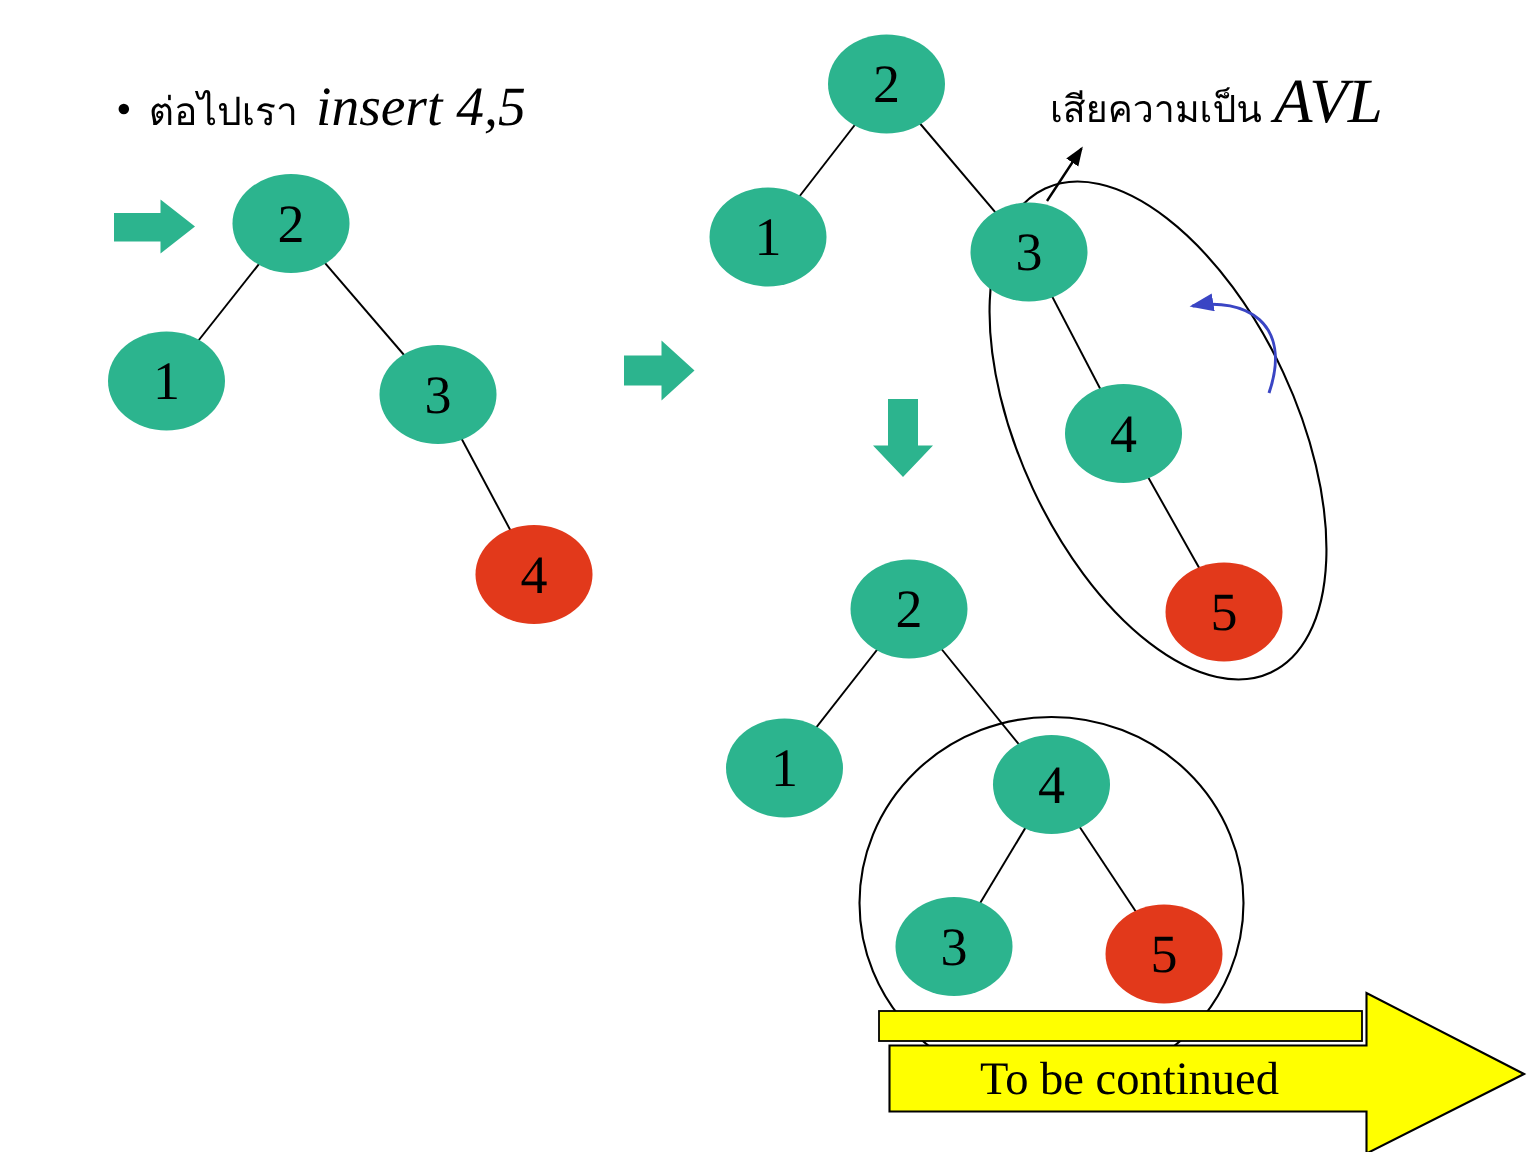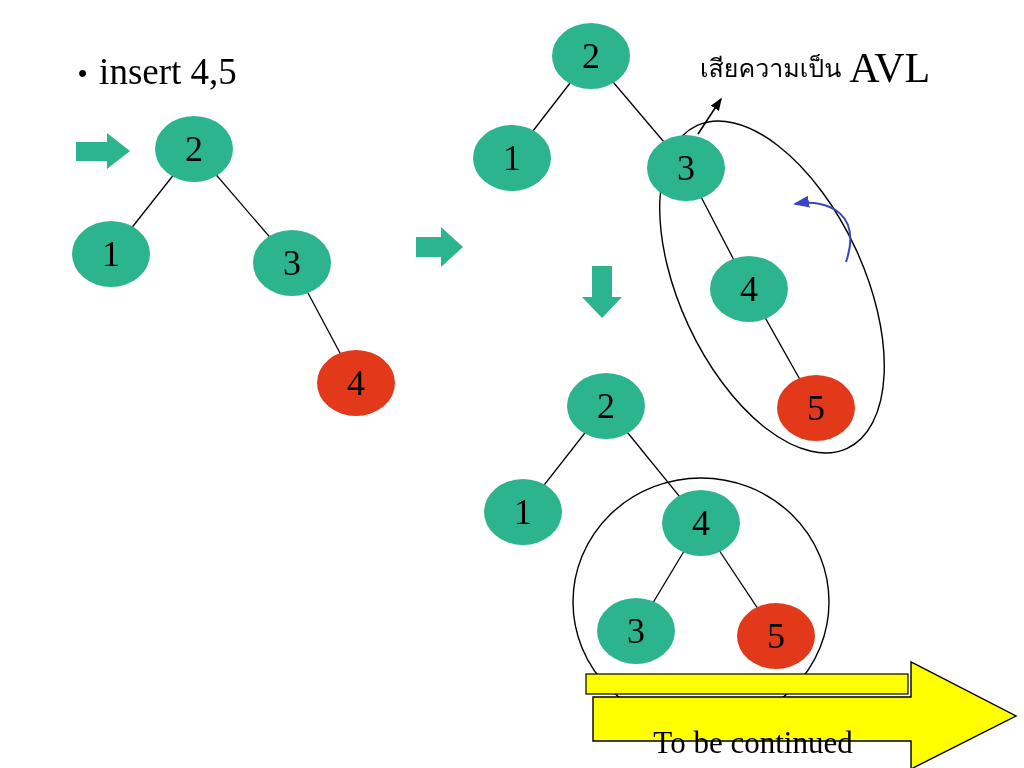--- a/index.html
+++ b/index.html
@@ -11,28 +11,27 @@
   .node{
     position:absolute;width:78px;height:66px;border-radius:50%;
     display:flex;align-items:center;justify-content:center;
     font-size:36px;line-height:1;color:#000;
   }
   .green{background:#2cb48e;}
   .red{background:#e2391b;}
   .bullet-line{position:absolute;left:78px;top:50px;display:flex;align-items:baseline;gap:12px;}
   .bullet-marker{font-size:26px;font-family:"Liberation Sans",sans-serif;transform:translateY(-2px);}
   .thai-sm{font-size:26px;}
-  .latin-lg{font-size:37px;}
-  .avl-note{position:absolute;left:700px;top:44px;display:flex;align-items:center;gap:8px;}
+  .latin-lg{font-size:37px;font-style:italic;}
+  .avl-note{position:absolute;left:700px;top:44px;display:flex;align-items:flex-end;gap:8px;}
   .avl-note .thai-sm{font-size:25px;}
   .avl-note .latin-lg{font-size:42px;}
   .continued{
     position:absolute;left:594px;top:701px;width:318px;text-align:center;
     font-size:31px;
-    margin-top:24px;
   }
 </style>
 </head>
 <body>
 
 <div class="slide">
 
   <svg class="layer" width="1024" height="768" viewBox="0 0 1024 768">
     <defs>
       <marker id="arrowBlack" markerWidth="10" markerHeight="8" refX="7" refY="3" orient="auto">
@@ -75,20 +74,21 @@
 
     <path d="M 846 262 C 862 215 830 198 795 204" fill="none" stroke="#3a45c4" stroke-width="2" marker-end="url(#arrowBlue)"></path>
 
     <rect x="586" y="674" width="322" height="20" fill="#ffff00" stroke="#000" stroke-width="1.2"></rect>
 
     <polygon points="593,697 911,697 911,662 1016,716 911,769 911,741 593,741" fill="#ffff00" stroke="#000" stroke-width="1.4"></polygon>
   </svg>
 
   <div class="bullet-line">
     <span class="bullet-marker">•</span>
+    <span class="thai-sm">ต่อไปเรา</span>
     <span class="latin-lg">insert 4,5</span>
   </div>
 
   <div class="avl-note">
     <span class="thai-sm">เสียความเป็น</span>
     <span class="latin-lg">AVL</span>
   </div>
 
   <div class="node green" style="left:155px;top:116px">2</div>
   <div class="node green" style="left:72px;top:221px">1</div>

